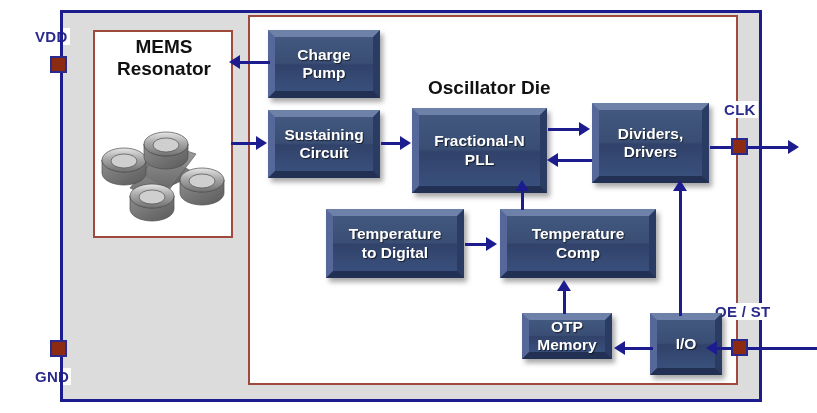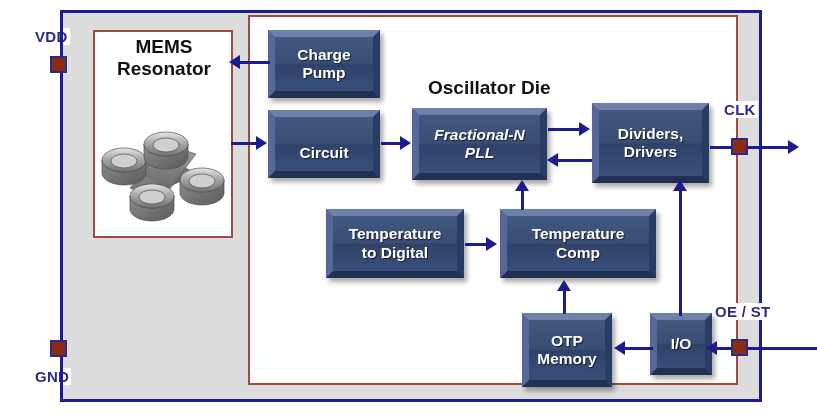--- a/index.html
+++ b/index.html
@@ -125,44 +125,44 @@
         <ellipse cx="56" cy="71" rx="13" ry="7" fill="#cfcfcf" stroke="#4d4d4d" stroke-width="0.7"></ellipse>
       </g>
     </svg>
   </div>
 
   <div class="blk" style="left:268px;top:30px;width:112px;height:68px;">
     <span><span>Charge</span><br><span>Pump</span></span>
   </div>
 
   <div class="blk" style="left:268px;top:110px;width:112px;height:68px;">
-    <span><br><span>Circuit</span></span>
-  </div>
-
-  <div class="blk" style="left:412px;top:108px;width:135px;height:72px;font-style:italic;">
+    <span><span>Sustaining</span><br><span>Circuit</span></span>
+  </div>
+
+  <div class="blk" style="left:412px;top:108px;width:135px;height:85px;">
     <span><span>Fractional-N</span><br><span>PLL</span></span>
   </div>
 
   <div class="blk" style="left:592px;top:103px;width:117px;height:80px;">
     <span><span>Dividers,</span><br><span>Drivers</span></span>
   </div>
 
   <div class="blk" style="left:326px;top:209px;width:138px;height:69px;">
     <span><span>Temperature</span><br><span>to Digital</span></span>
   </div>
 
   <div class="blk" style="left:500px;top:209px;width:156px;height:69px;">
     <span><span>Temperature</span><br><span>Comp</span></span>
   </div>
 
-  <div class="blk" style="left:522px;top:313px;width:90px;height:74px;">
+  <div class="blk" style="left:522px;top:313px;width:90px;height:46px;">
     <span><span>OTP</span><br><span>Memory</span></span>
   </div>
 
-  <div class="blk" style="left:650px;top:313px;width:62px;height:62px;">
+  <div class="blk" style="left:650px;top:313px;width:72px;height:62px;">
     <span><span>I/O</span></span>
   </div>
 
   <div class="w wh" style="left:240px;top:61px;width:30px;"></div>
   <div class="ah l" style="left:229px;top:55px;"></div>
 
   <div class="w wh" style="left:231px;top:142px;width:28px;"></div>
   <div class="ah r" style="left:256px;top:136px;"></div>
 
   <div class="w wh" style="left:381px;top:142px;width:22px;"></div>

